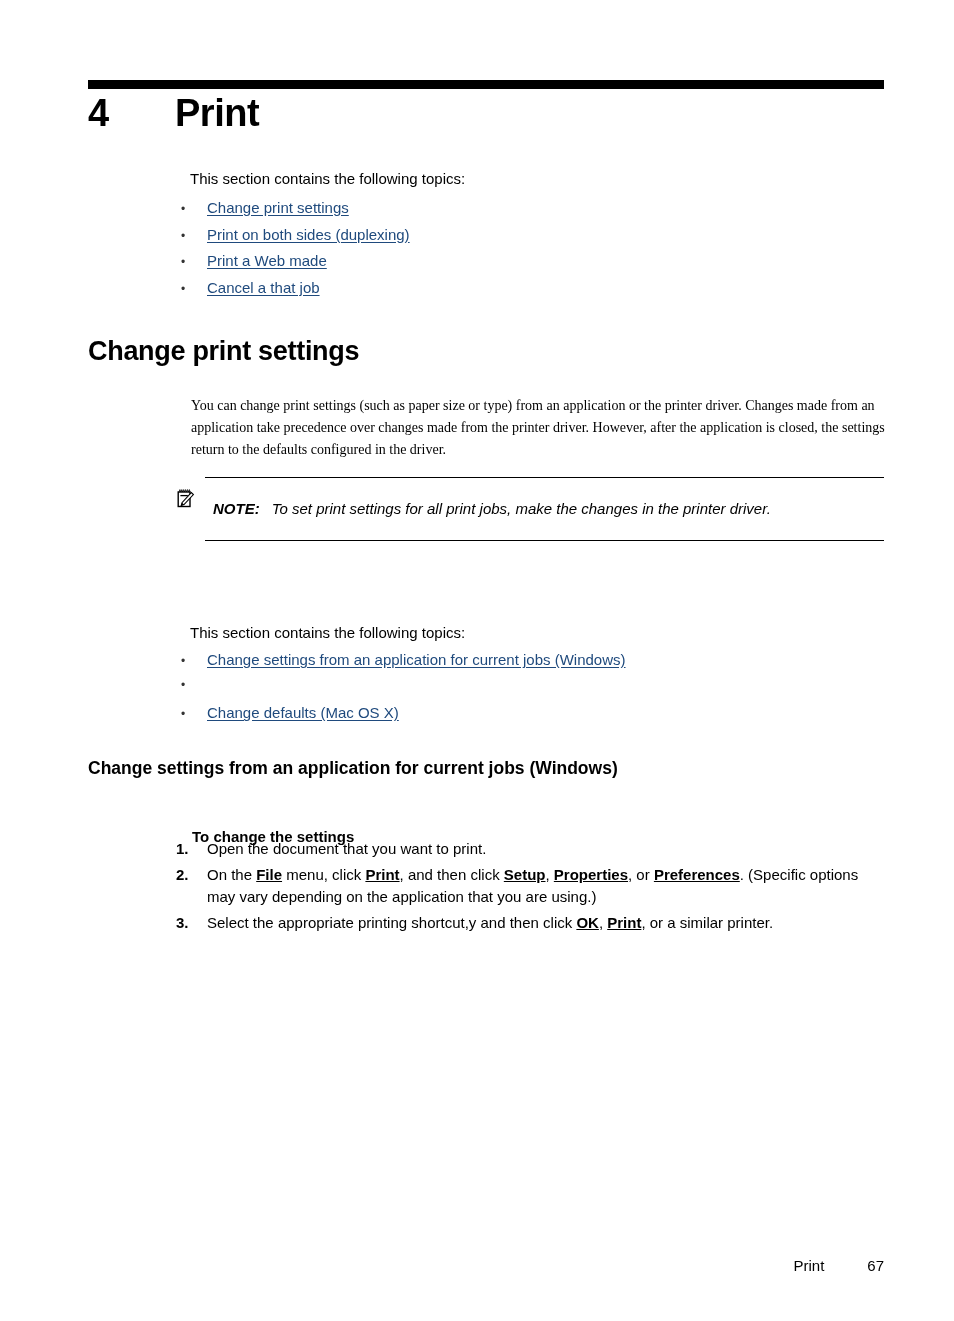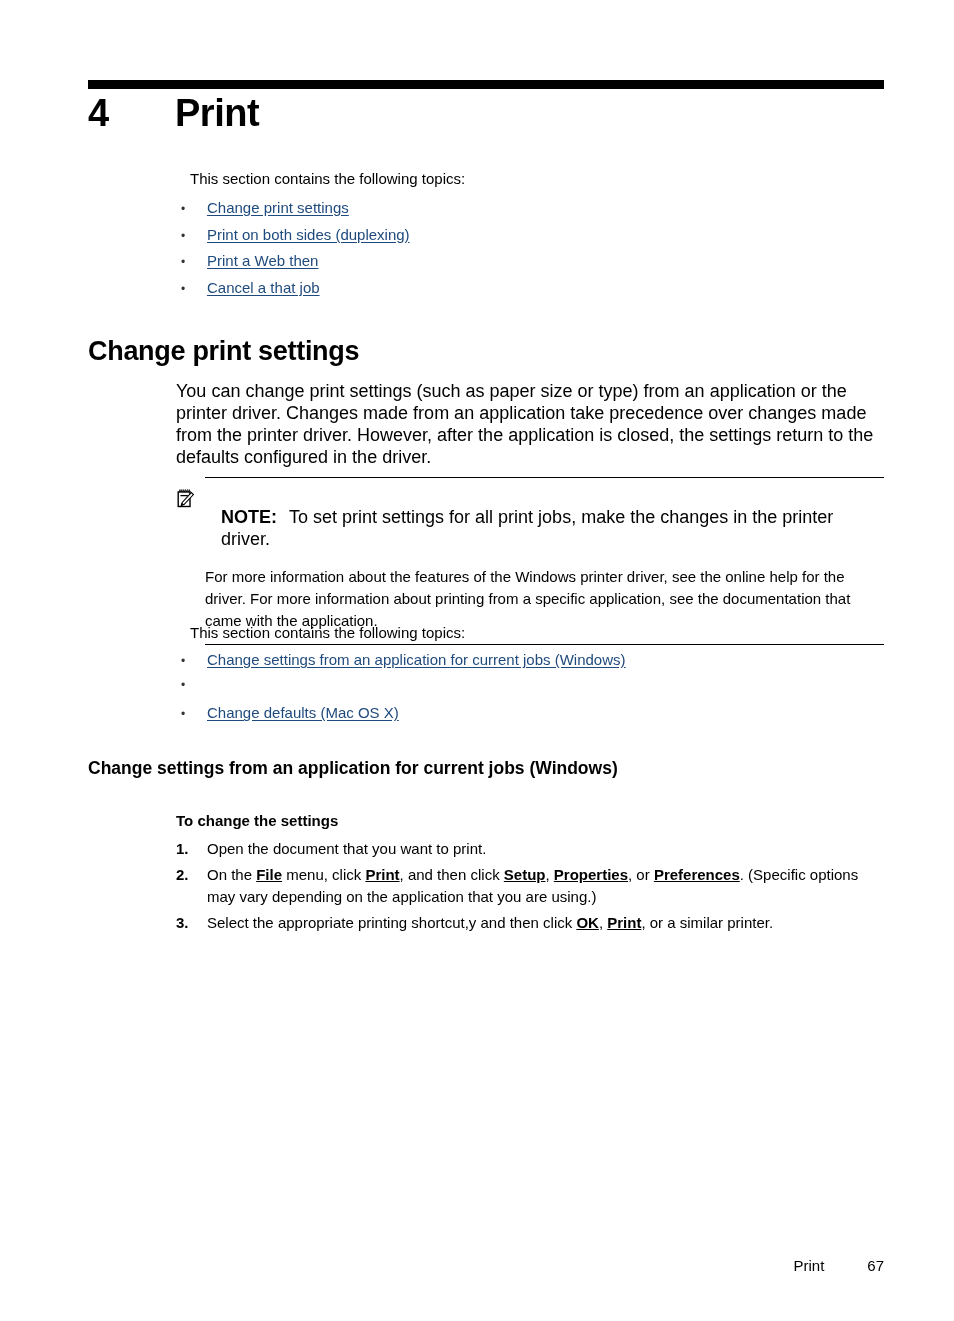--- a/index.html
+++ b/index.html
@@ -23,30 +23,30 @@
   .toc-list{position:absolute;left:176px;margin:0;padding:0;list-style:none;}
   .list-1{top:199px;}
   .list-2{top:651px;}
   .toc-item{display:flex;align-items:baseline;height:26.7px;font-size:15px;}
   .bullet{display:inline-block;width:31px;padding-left:5px;box-sizing:border-box;font-size:12px;color:#333;}
   a.doc-link{color:var(--link);text-decoration:underline;text-underline-offset:2px;}
 
   .h2{position:absolute;left:88px;top:336px;margin:0;font-size:27px;font-weight:bold;letter-spacing:-0.3px;line-height:30px;}
   .h3{position:absolute;left:88px;top:758px;margin:0;font-size:17.5px;font-weight:bold;line-height:21px;}
 
-  .body-para{position:absolute;left:176px;top:380px;width:710px;margin:0;font-size:18px;line-height:22px;}
+  .body-para{position:absolute;left:176px;top:380px;width:710px;margin:15px;font-size:14px;line-height:22px;font-family:Liberation Serif, serif;}
 
   .note{position:absolute;left:205px;top:477px;width:679px;box-sizing:border-box;
     border-top:1.5px solid #000;border-bottom:1.5px solid #000;padding:12px 0 12px 0;}
   .note-icon{position:absolute;left:-29px;top:10px;width:20px;height:21px;}
-  .note-para{margin:16px;font-size:18px;line-height:22px;}
+  .note-para{margin:8px;font-size:15px;line-height:22px;font-style:italic;}
   .note-label{font-weight:bold;margin-right:12px;}
   .note-more{margin:9px 0 0 0;font-size:15px;line-height:22px;}
 
-  .proc-title{position:absolute;left:176px;top:812px;margin:0;font-size:15px;font-weight:bold;line-height:18px;}
+  .proc-title{position:absolute;left:176px;top:812px;margin:16px;font-size:15px;font-weight:bold;line-height:18px;}
 
   .steps{position:absolute;left:176px;top:838px;width:710px;margin:0;padding:0;list-style:none;}
   .step-item{display:flex;margin-bottom:4px;font-size:15px;line-height:22px;}
   .step-num{display:inline-block;width:31px;flex-shrink:0;font-weight:bold;}
   .step-text{flex:1;}
   .seg-bold{font-weight:bold;text-decoration:underline;}
 
   .page-footer{position:absolute;right:70px;top:1257px;display:flex;gap:43px;font-size:15px;line-height:18px;}
 </style>
 </head>
@@ -67,21 +67,21 @@
     <li class="toc-item">
       <span class="bullet">•</span>
       <a href="#" class="doc-link">Change print settings</a>
     </li>
     <li class="toc-item">
       <span class="bullet">•</span>
       <a href="#" class="doc-link">Print on both sides (duplexing)</a>
     </li>
     <li class="toc-item">
       <span class="bullet">•</span>
-      <a href="#" class="doc-link">Print a Web then</a>
+      <a href="#" class="doc-link">Print a Web made</a>
     </li>
     <li class="toc-item">
       <span class="bullet">•</span>
       <a href="#" class="doc-link">Cancel a that job</a>
     </li>
   </ul>
 
   <h2 class="h2">Change print settings</h2>
 
   <p class="body-para">You can change print settings (such as paper size or type) from an application or the printer driver. Changes made from an application take precedence over changes made from the printer driver. However, after the application is closed, the settings return to the defaults configured in the driver.</p>
@@ -90,21 +90,20 @@
     <span class="note-icon">
       <svg width="20" height="21" viewBox="0 0 20 21" aria-hidden="true">
         <rect x="2.2" y="4" width="11.8" height="14.5" fill="#fff" stroke="#000" stroke-width="1.4"></rect>
         <path d="M3 4 L3.9 1.6 L4.9 4 L5.8 1.6 L6.8 4 L7.7 1.6 L8.7 4 L9.6 1.6 L10.6 4 L11.5 1.6 L12.5 4 L13.4 1.6 L14 4" fill="none" stroke="#000" stroke-width="0.8"></path>
         <line x1="4.4" y1="7.6" x2="11.8" y2="7.6" stroke="#000" stroke-width="1.3"></line>
         <path d="M5.2 17.6 L8 16.6 L17.4 6.6 L15.3 4.6 L6 14.7 Z" fill="#fff" stroke="#000" stroke-width="1.1"></path>
         <path d="M5.2 17.6 L6 14.7 L8 16.6 Z" fill="#000"></path>
       </svg>
     </span>
     <p class="note-para"><span class="note-label">NOTE:</span><span>To set print settings for all print jobs, make the changes in the printer driver.</span></p>
-    <p class="note-more">For more information about the features of the Windows printer driver, see the online help for the driver. For more information about printing from a specific application, see the documentation that came with the application.</p>
   </div>
 
   <p class="lead lead-2">This section contains the following topics:</p>
 
   <ul class="toc-list list-2">
     <li class="toc-item">
       <span class="bullet">•</span>
       <a href="#" class="doc-link">Change settings from an application for current jobs (Windows)</a>
     </li>
     <li class="toc-item">

